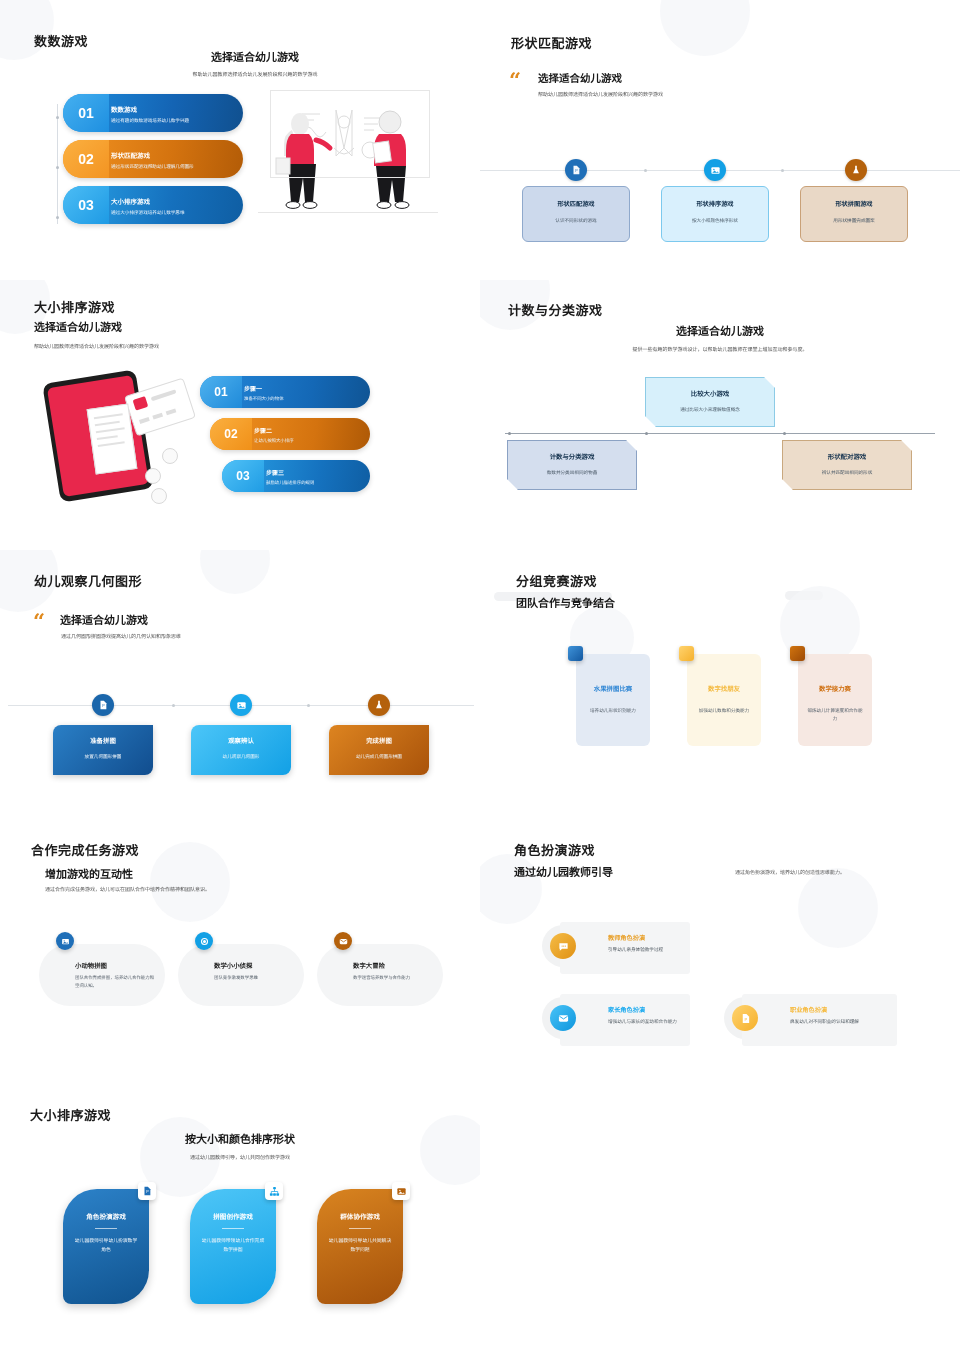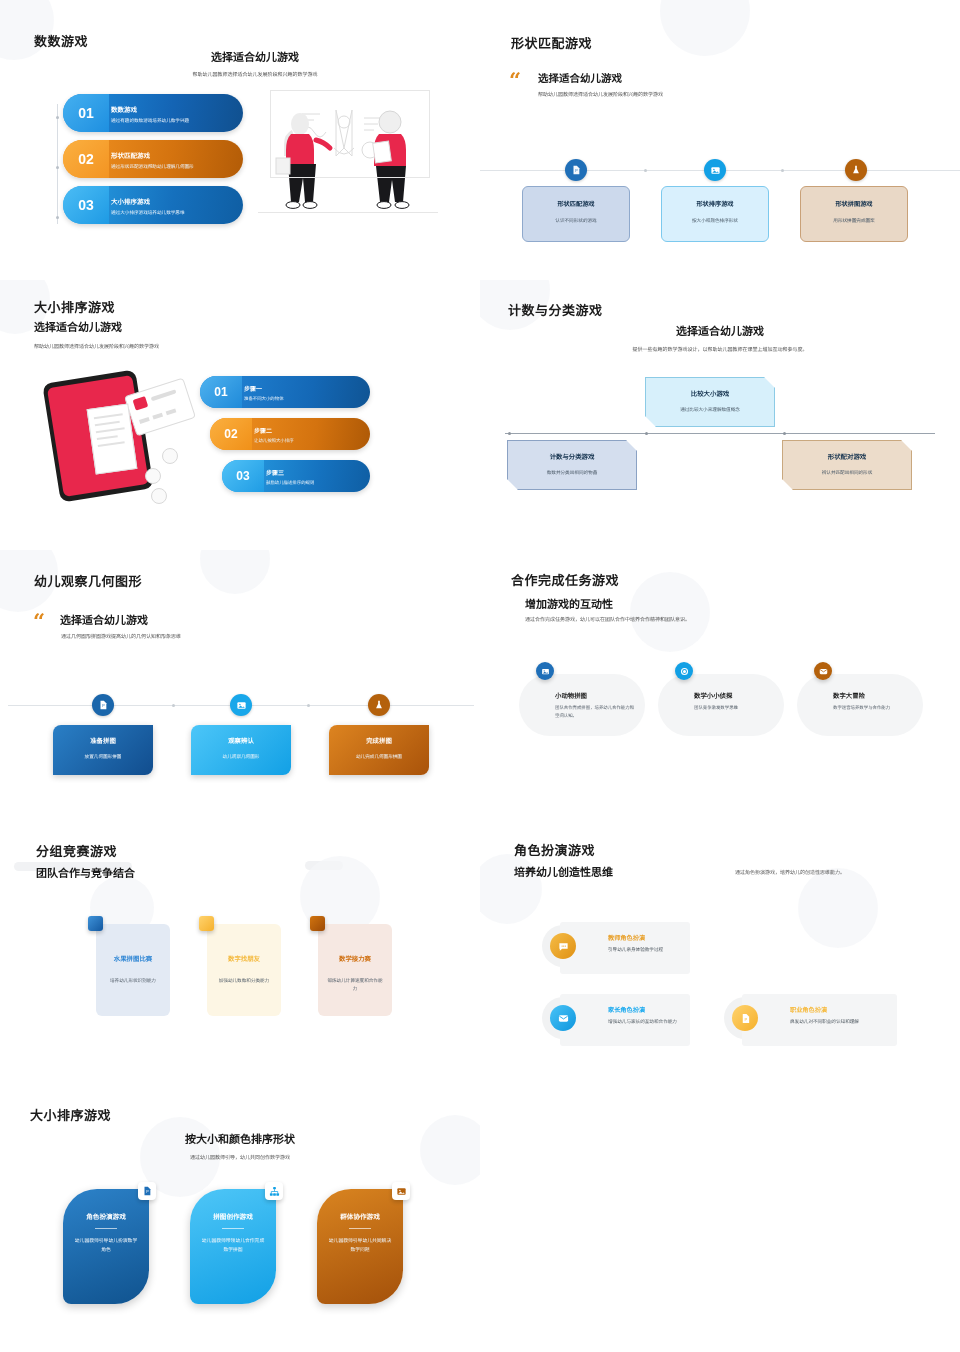--- a/index.html
+++ b/index.html
@@ -471,20 +471,46 @@
       <div class="cd">幼儿观察几何图形</div>
     </div>
     <div class="solidcard" style="left:329px;top:175px;background:linear-gradient(135deg,#dd8420,#a9530a);">
       <div class="ct">完成拼图</div>
       <div class="cd">幼儿完成几何图形拼图</div>
     </div>
   </div>
 
 
   <div class="slide">
+    <div class="wmbar" style="left:14px;top:42px;width:118px;"></div>
+    <div class="wmbar" style="left:305px;top:41px;width:38px;"></div>
+    <div class="wm" style="left:90px;top:56px;width:64px;height:64px;"></div>
+    <div class="wm" style="left:300px;top:36px;width:80px;height:80px;"></div>
+
+    <div class="stitle s7-title">分组竞赛游戏</div>
+    <div class="s7-h">团队合作与竞争结合</div>
+
+    <div class="tabcard" style="left:96px;top:104px;background:#e3eaf4;">
+      <div class="tag" style="background:linear-gradient(135deg,#3f93d9,#1358a0);"></div>
+      <div class="ct" style="color:#2f86d4;">水果拼图比赛</div>
+      <div class="cd">培养幼儿形状识别能力</div>
+    </div>
+    <div class="tabcard" style="left:207px;top:104px;background:#fdf6e4;">
+      <div class="tag" style="background:linear-gradient(135deg,#ffd36e,#f5b02c);"></div>
+      <div class="ct" style="color:#f4b93d;">数字找朋友</div>
+      <div class="cd">加强幼儿数数和分类能力</div>
+    </div>
+    <div class="tabcard" style="left:318px;top:104px;background:#f6e8e2;">
+      <div class="tag" style="background:linear-gradient(135deg,#d1740f,#9c4a06);"></div>
+      <div class="ct" style="color:#cf6f10;">数学接力赛</div>
+      <div class="cd">锻炼幼儿计算速度和合作能力</div>
+    </div>
+  </div>
+
+  <div class="slide">
     <div class="wm" style="left:150px;top:22px;width:80px;height:80px;"></div>
     <div class="stitle s8-title">合作完成任务游戏</div>
     <div class="s8-h">增加游戏的互动性</div>
     <div class="sdesc s8-sub">通过合作完成任务游戏，幼儿可以在团队合作中培养合作精神和团队意识。</div>
 
     <div class="roundcard" style="left:39px;top:124px;">
       <div class="rt">小动物拼图</div>
       <div class="rd">团队合作完成拼图，培养幼儿合作能力和空间认知。</div>
     </div>
     <div class="rc-icon" style="left:56px;top:112px;background:#1f6fb8;">
@@ -512,50 +538,24 @@
     </div>
     <div class="rc-icon" style="left:334px;top:112px;background:#b4610c;">
       <svg width="9" height="9" viewBox="0 0 24 24" fill="#fff">
           <rect x="2" y="5" width="20" height="14" rx="3"></rect>
           <path d="M3 7l9 6 9-6" stroke="#b4610c" stroke-width="2" fill="none"></path>
         </svg>
     </div>
   </div>
 
   <div class="slide">
-    <div class="wmbar" style="left:14px;top:42px;width:118px;"></div>
-    <div class="wmbar" style="left:305px;top:41px;width:38px;"></div>
-    <div class="wm" style="left:90px;top:56px;width:64px;height:64px;"></div>
-    <div class="wm" style="left:300px;top:36px;width:80px;height:80px;"></div>
-
-    <div class="stitle s7-title">分组竞赛游戏</div>
-    <div class="s7-h">团队合作与竞争结合</div>
-
-    <div class="tabcard" style="left:96px;top:104px;background:#e3eaf4;">
-      <div class="tag" style="background:linear-gradient(135deg,#3f93d9,#1358a0);"></div>
-      <div class="ct" style="color:#2f86d4;">水果拼图比赛</div>
-      <div class="cd">培养幼儿形状识别能力</div>
-    </div>
-    <div class="tabcard" style="left:207px;top:104px;background:#fdf6e4;">
-      <div class="tag" style="background:linear-gradient(135deg,#ffd36e,#f5b02c);"></div>
-      <div class="ct" style="color:#f4b93d;">数字找朋友</div>
-      <div class="cd">加强幼儿数数和分类能力</div>
-    </div>
-    <div class="tabcard" style="left:318px;top:104px;background:#f6e8e2;">
-      <div class="tag" style="background:linear-gradient(135deg,#d1740f,#9c4a06);"></div>
-      <div class="ct" style="color:#cf6f10;">数学接力赛</div>
-      <div class="cd">锻炼幼儿计算速度和合作能力</div>
-    </div>
-  </div>
-
-  <div class="slide">
     <div class="wm" style="left:-8px;top:34px;width:70px;height:70px;"></div>
     <div class="wm" style="left:318px;top:48px;width:80px;height:80px;"></div>
     <div class="stitle s9-title">角色扮演游戏</div>
-    <div class="s9-h">培养幼儿创造性思维</div>
+    <div class="s9-h">通过幼儿园教师引导</div>
     <div class="sdesc s9-sub">通过角色扮演游戏，培养幼儿的创造性思维能力。</div>
 
     <div class="s9-halo" style="left:62px;top:105px;"></div>
     <div class="s9card" style="left:80px;top:102px;">
       <div class="rt" style="color:#e8a02a;">教师角色扮演</div>
       <div class="rd">引导幼儿亲身体验教学过程</div>
     </div>
     <div class="s9-icon" style="left:70px;top:113px;background:linear-gradient(135deg,#f5bc46,#e09114);">
       <svg width="11" height="11" viewBox="0 0 24 24" fill="#fff">
           <path d="M3 5h18v12H9l-5 4v-4H3z"></path>

